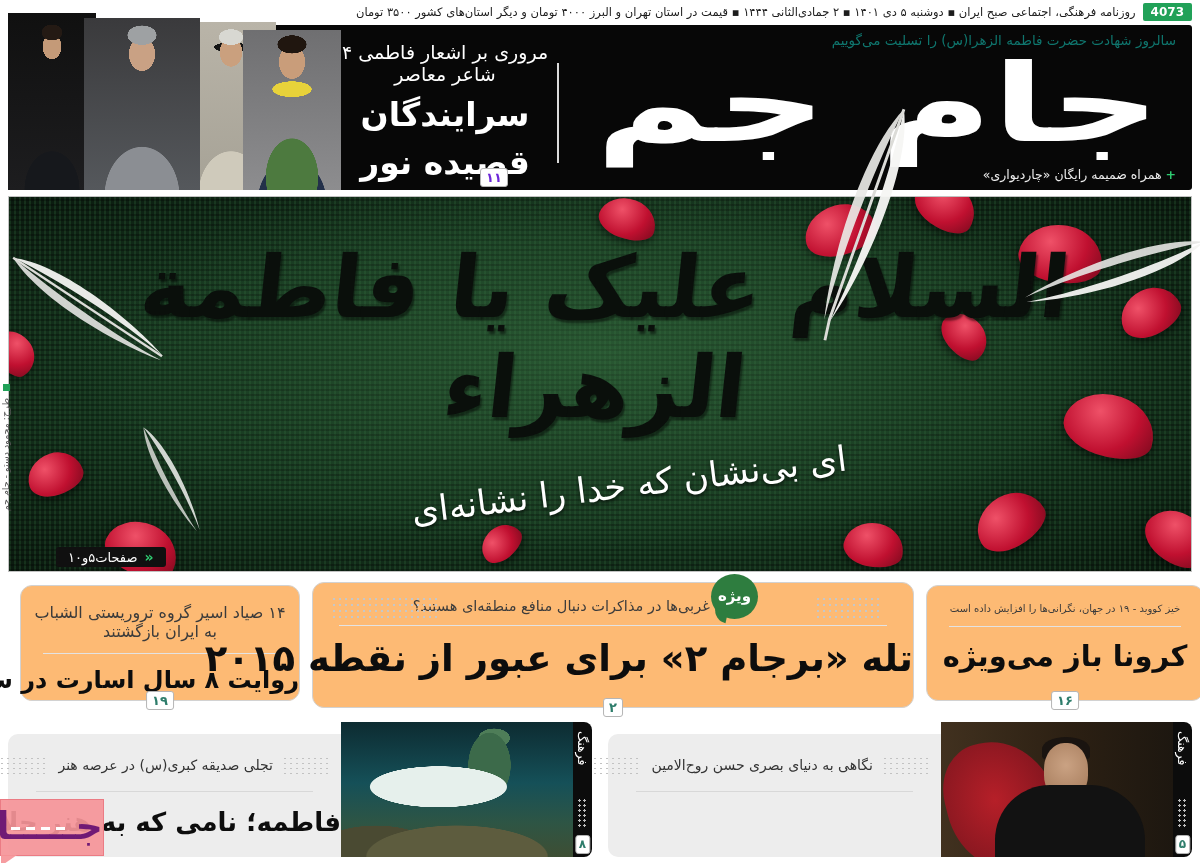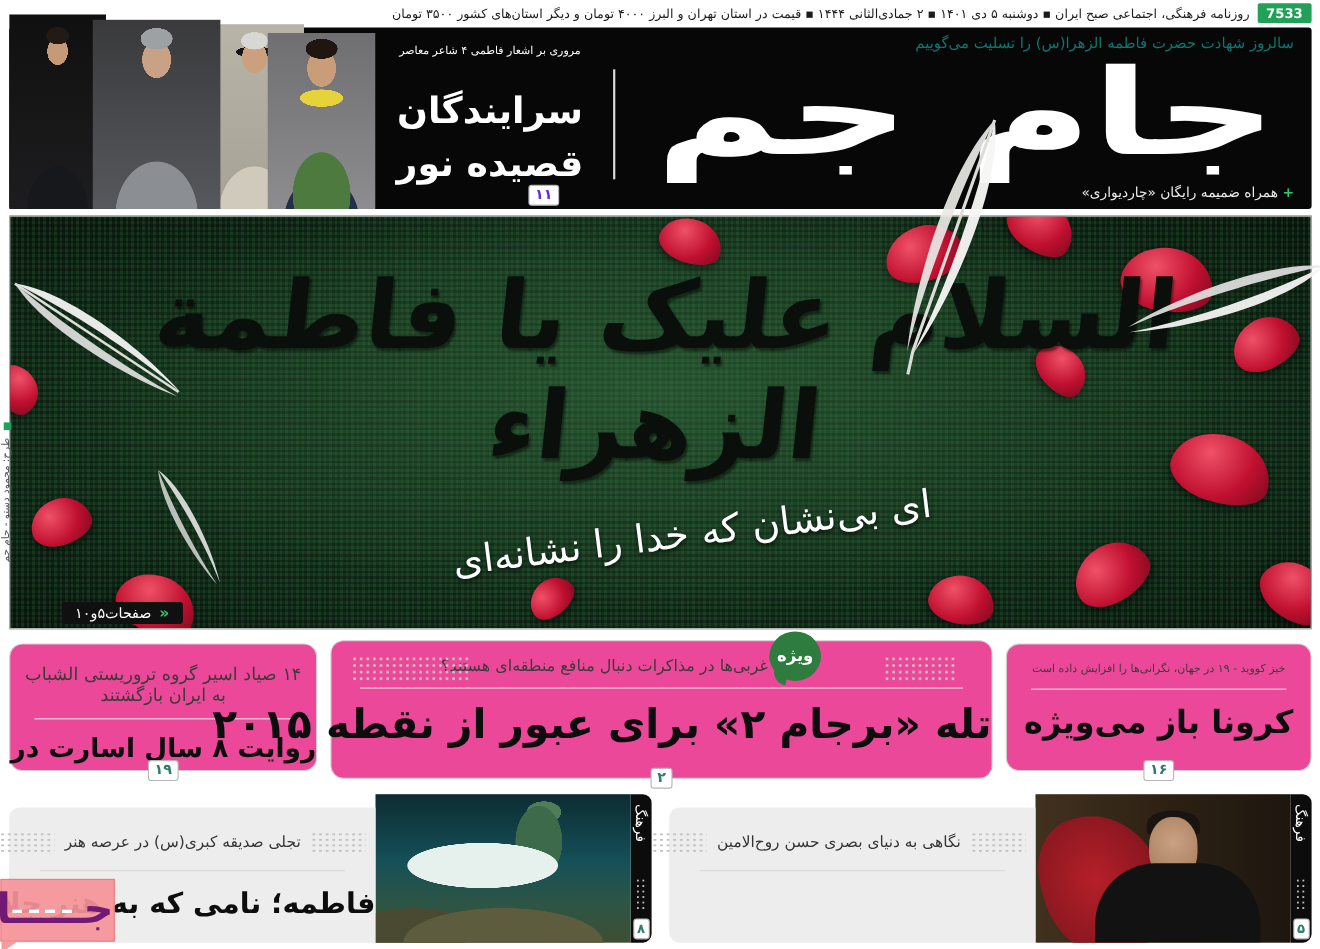--- a/index.html
+++ b/index.html
@@ -19,21 +19,21 @@
               background:#070707; border-radius:3px; }
   .condolence { position:absolute; top:7px; right:16px; font-size:13.5px; color:#0f766e; }
   .logo { position:absolute; top:4px; left:565px; width:610px; height:150px;
           text-align:center; color:#fff; font-weight:bold; font-size:108px;
           line-height:150px; transform:scaleX(1.42); transform-origin:center; }
   .supplement { position:absolute; bottom:8px; right:16px; font-size:12.5px; color:#ececec; }
   .plus { color:#2ecc71; font-weight:bold; margin-left:4px; }
   .mast-divider { position:absolute; left:549px; top:38px; height:100px; width:2px;
                   background:#fff; opacity:.85; }
   .feature { position:absolute; left:332px; top:16px; width:210px; text-align:center; color:#fff; }
-  .feature .fk { font-size:10px; margin-bottom:25px; }
+  .feature .fk { font-size:19px; margin-bottom:6px; }
   .feature .t { font-size:33px; font-weight:bold; line-height:48px; }
   .pagebox { display:inline-block; background:#fff; border:1px solid #b5b5b5;
              border-radius:3px; color:#2e7d6b; font-size:13px; font-weight:bold;
              line-height:17px; padding:0 5px; }
   .mast-page { position:absolute; left:472px; bottom:3px; color:#6d28d9; }
 
   
   .photostrip { position:absolute; left:0; top:-12px; width:333px; height:177px; overflow:hidden; }
   .photo { position:absolute; bottom:0; }
 
@@ -58,22 +58,22 @@
   .pagestag .chev { color:#2ecc71; font-weight:bold; font-size:14px; }
   .petal { position:absolute; border-radius:52% 48% 55% 45% / 60% 62% 38% 40%;
            background:radial-gradient(circle at 35% 32%, #ef5168, #c01030 55%, #7c0a1e 95%);
            box-shadow:0 3px 8px rgba(0,0,0,.5); }
   .credit { position:absolute; left:0px; top:398px; writing-mode:vertical-rl;
             transform:rotate(180deg); font-size:9.5px; color:#555; letter-spacing:.5px; }
   .credit-sq { position:absolute; left:3px; top:384px; width:7px; height:7px; background:#21a158; }
   .feather { position:absolute; pointer-events:none; }
 
   
-  .card { position:absolute; background:#ec4899; border:1.5px solid #d2d2d2;
-          border-radius:12px; text-align:center; }
+  .card { position:absolute; background:#fdba74; border:1.5px solid #d2d2d2;
+          border-radius:12px; text-align:center;margin-left:12px; }
   .kicker { font-size:14px; color:#3b3b3b; margin-top:17px; padding:0 12px; }
   .cdiv { height:1px; background:#e3e3e3; margin:12px 22px; }
   .headline { font-weight:bold; color:#0d0d0d; white-space:nowrap; }
   .cardpage { position:absolute; bottom:-10px; left:50%; transform:translateX(-50%);text-align:right; }
   .dots { position:absolute; background-image:radial-gradient(#c7c7c7 1.1px, transparent 1.35px);
           background-size:6px 6px; }
   .badge { position:absolute; top:-9px; right:155px; width:47px; height:45px;
            background:#2e7d3f; border-radius:50%; color:#fff; font-size:15px;
            font-weight:bold; line-height:45px; text-align:center; z-index:3; }
   .badge::after { content:""; position:absolute; bottom:-3px; left:3px; width:13px; height:13px;
@@ -121,21 +121,21 @@
   .watermark::before { content:""; position:absolute; bottom:-11px; left:0;
                        border-top:11px solid rgba(245,148,152,.92);
                        border-right:16px solid transparent; }
 </style>
 </head>
 <body>
 
 <div class="page">
 
   <div class="topbar">
-    <span class="issuebox">7533</span>
+    <span class="issuebox">4073</span>
     <span class="topinfo">روزنامه فرهنگی، اجتماعی صبح ایران ▪ دوشنبه ۵ دی ۱۴۰۱ ▪ ۲ جمادی‌الثانی ۱۴۴۴ ▪ قیمت در استان تهران و البرز ۴۰۰۰ تومان و دیگر استان‌های کشور ۳۵۰۰ تومان</span>
   </div>
 
   <div class="masthead">
     <div class="condolence">سالروز شهادت حضرت فاطمه الزهرا(س) را تسلیت می‌گوییم</div>
     <div class="logo">جام جم</div>
     <div class="supplement"><span class="plus">+</span><span>همراه ضمیمه رایگان «چاردیواری»</span></div>
     <div class="mast-divider"></div>
 
     <div class="photostrip">

